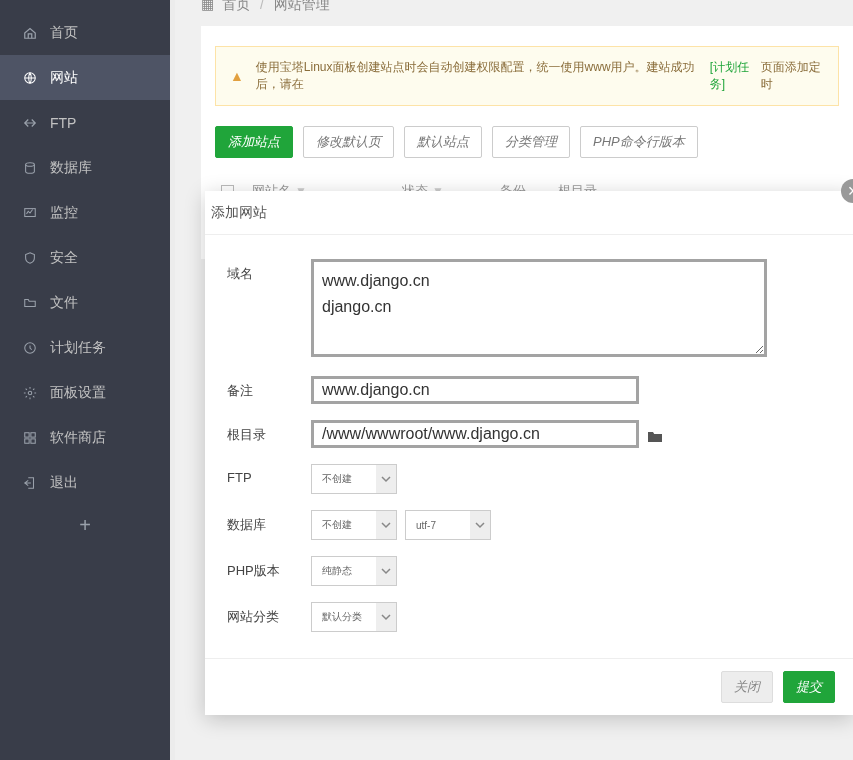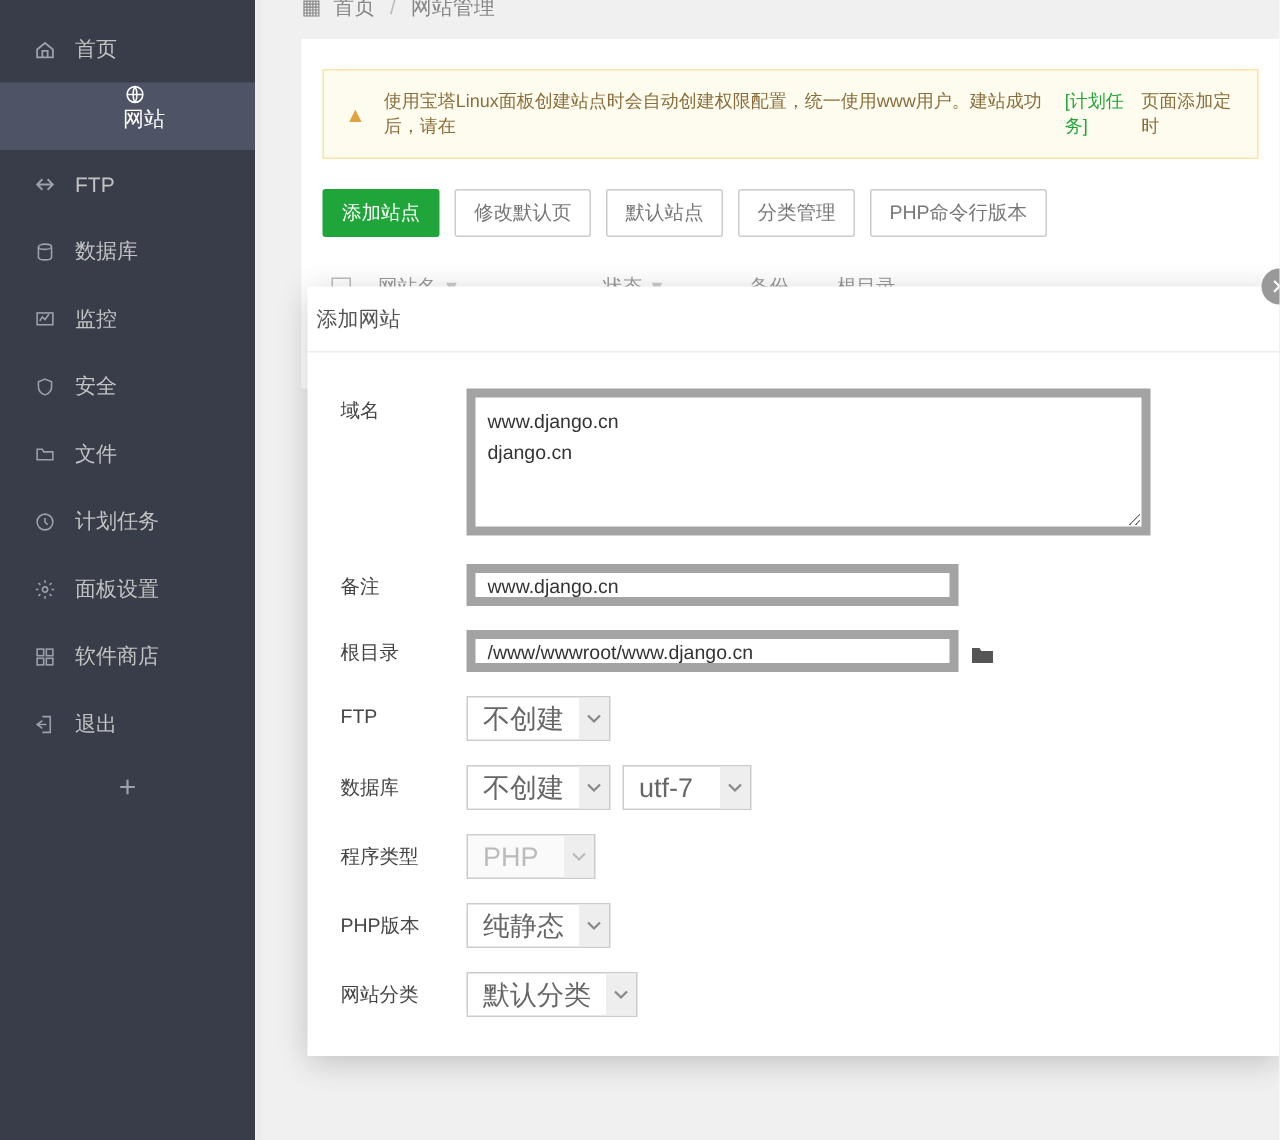--- a/index.html
+++ b/index.html
@@ -26,21 +26,20 @@
   display: flex;
   align-items: center;
   padding-left: 22px;
   color: #c2c2c2;
   cursor: pointer;
   font-size: 14px;
 }
 .sidebar-item.active {
   background: #4e5465;
   color: #fff;
-  flex-direction: column;
 }
 .sidebar-item .icon {
   width: 16px;
   height: 16px;
   margin-right: 12px;
   display: inline-flex;
   align-items: center;
   justify-content: center;
   color: #9aa1ab;
 }
@@ -101,20 +100,21 @@
   gap: 10px;
 }
 .btn {
   border: 1px solid #ccc;
   background: #fff;
   color: #777;
   padding: 6px 12px;
   font-size: 13px;
   border-radius: 2px;
   cursor: pointer;
+  font-style: italic;
 }
 .btn.primary {
   background: #20a53a;
   border-color: #20a53a;
   color: #fff;
 }
 .table-head {
   margin-top: 16px;
   display: flex;
   align-items: center;
@@ -177,23 +177,23 @@
 }
 .form-label {
   width: 84px;
   padding-right: 18px;
   color: #444;
   padding-top: 6px;
   font-size: 13px;
 }
 .form-field textarea,
 .form-field input[type=text] {
-  border: 6px solid #a3a3a3;
+  border: 3px solid #a3a3a3;
   padding: 6px 8px;
-  font-size: 13px;
+  font-size: 16px;
   color: #333;
   font-family: inherit;
 }
 .form-field textarea {
   width: 456px;
   height: 98px;
   resize: both;
   line-height: 1.6;
 }
 .form-field input[type=text] {
@@ -209,21 +209,21 @@
   display: inline-flex;
   border: 1px solid #ccc;
   height: 30px;
 }
 .select-wrap.disabled { background: #fafafa; color:#aaa; }
 .select-val {
   padding: 0 10px;
   min-width: 64px;
   display: flex;
   align-items: center;
-  font-size: 18px;
+  font-size: 10px;
 }
 .select-caret {
   width: 20px;
   background: #eee;
   display: flex;
   align-items: center;
   justify-content: center;
   color: #888;
 }
 .select-caret svg { width: 10px; height: 10px; }
@@ -450,33 +450,20 @@
           <span class="select-val">utf-7</span>
           <span class="select-caret">
               <svg viewBox="0 0 10 10">
                 <path d="M1 3l4 4 4-4" fill="none" stroke="#888" stroke-width="1.5"></path>
               </svg>
             </span>
         </div>
       </div>
     </div>
 
-    <div class="form-row">
-      <div class="form-label">程序类型</div>
-      <div class="form-field">
-        <div class="select-wrap disabled">
-          <span class="select-val" style="color:#bbb">PHP</span>
-          <span class="select-caret">
-              <svg viewBox="0 0 10 10">
-                <path d="M1 3l4 4 4-4" fill="none" stroke="#bbb" stroke-width="1.5"></path>
-              </svg>
-            </span>
-        </div>
-      </div>
-    </div>
 
     <div class="form-row">
       <div class="form-label">PHP版本</div>
       <div class="form-field">
         <div class="select-wrap">
           <span class="select-val">纯静态</span>
           <span class="select-caret">
               <svg viewBox="0 0 10 10">
                 <path d="M1 3l4 4 4-4" fill="none" stroke="#888" stroke-width="1.5"></path>
               </svg>
@@ -493,13 +480,17 @@
           <span class="select-caret">
               <svg viewBox="0 0 10 10">
                 <path d="M1 3l4 4 4-4" fill="none" stroke="#888" stroke-width="1.5"></path>
               </svg>
             </span>
         </div>
       </div>
     </div>
 
   </div>
+  <div class="modal-footer">
+    <button class="btn muted">关闭</button>
+    <button class="btn primary">提交</button>
+  </div>
 </div>
 
 </body></html>

